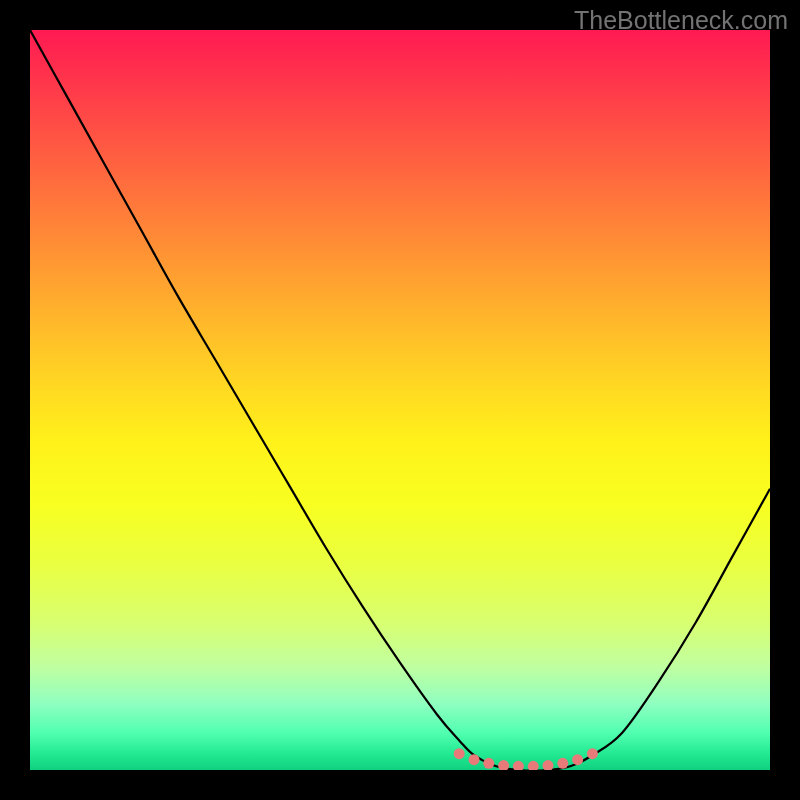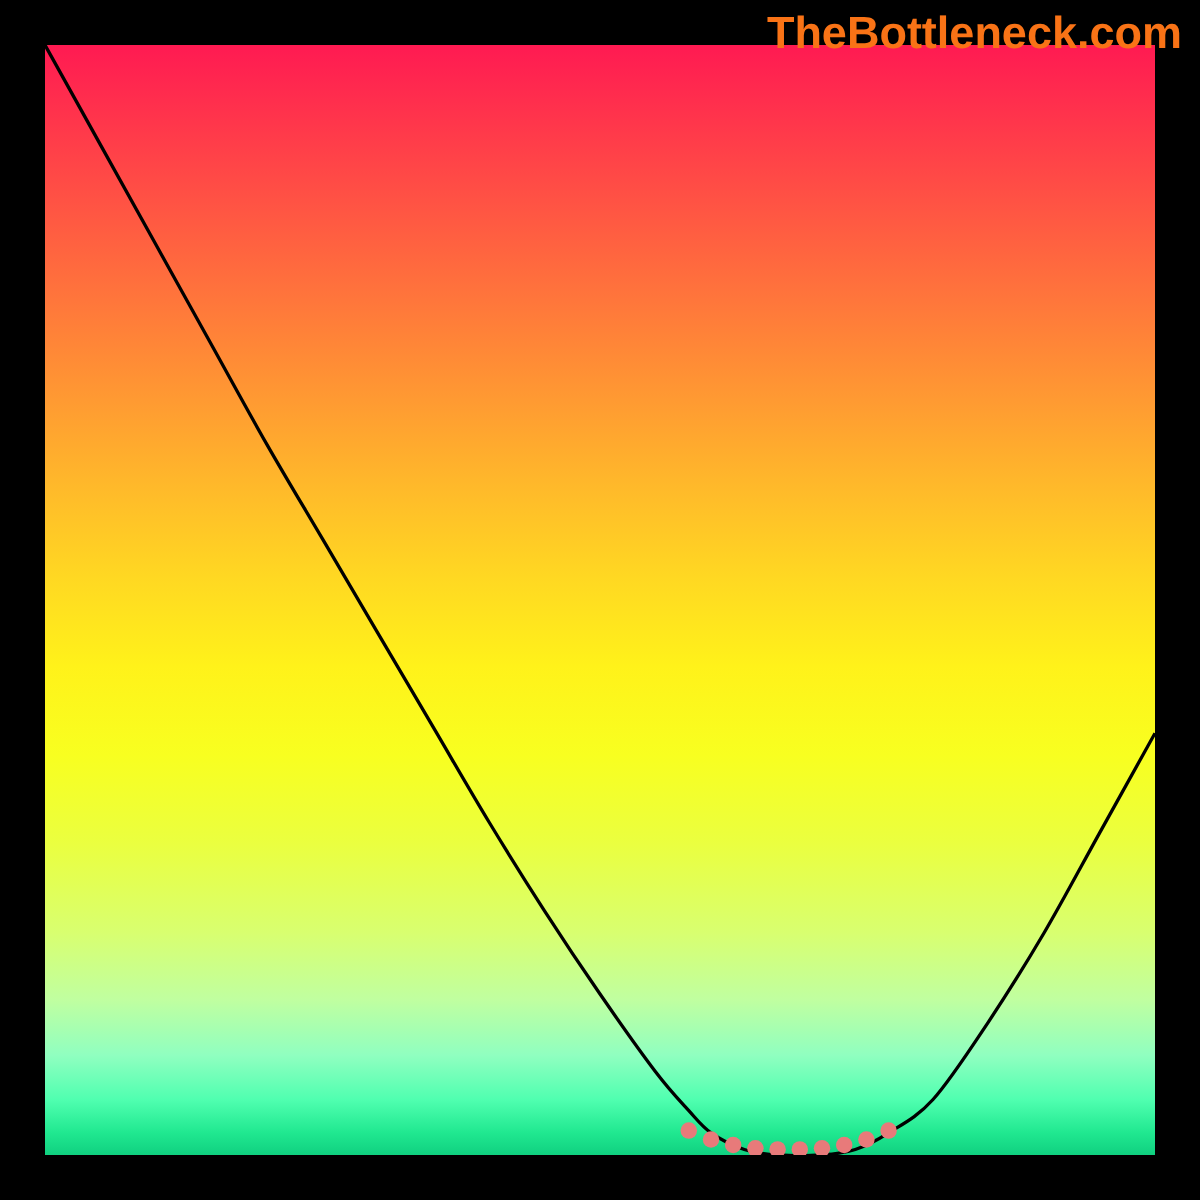--- a/index.html
+++ b/index.html
@@ -7,23 +7,23 @@
     width: 800px;
     height: 800px;
     background: #000;
     position: relative;
     font-family: Arial, sans-serif;
   }
   .attribution {
     position: absolute;
     top: 6px;
     right: 12px;
-    color: #f97316;
-    font-size: 30px;
-    font-weight: 700;
+    color: #737373;
+    font-size: 25px;
+    font-weight: 400;
     z-index: 10;
   }
   .plot-area {
     position: absolute;
     left: 30px;
     top: 30px;
     width: 740px;
     height: 740px;
     background: linear-gradient(to bottom,
       #ff1a52 0%,

